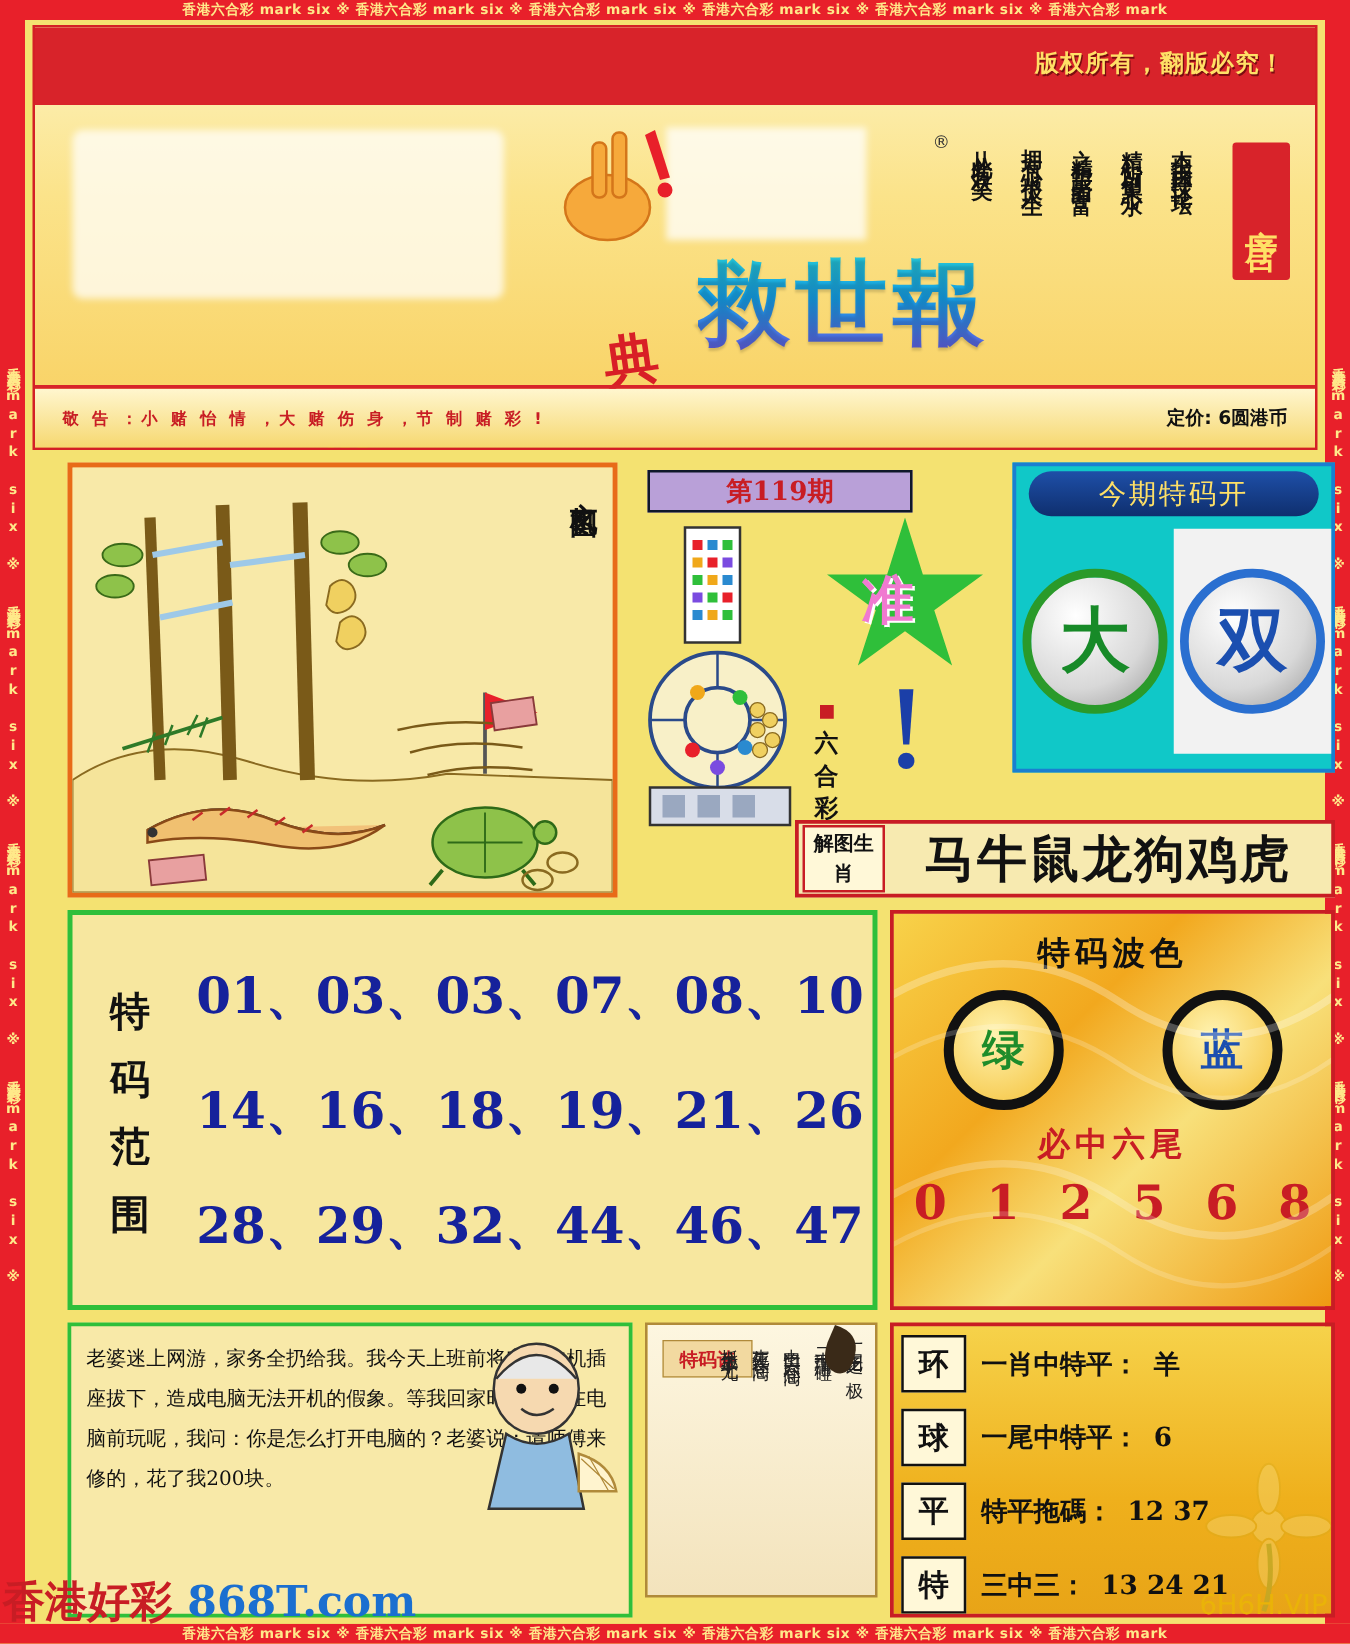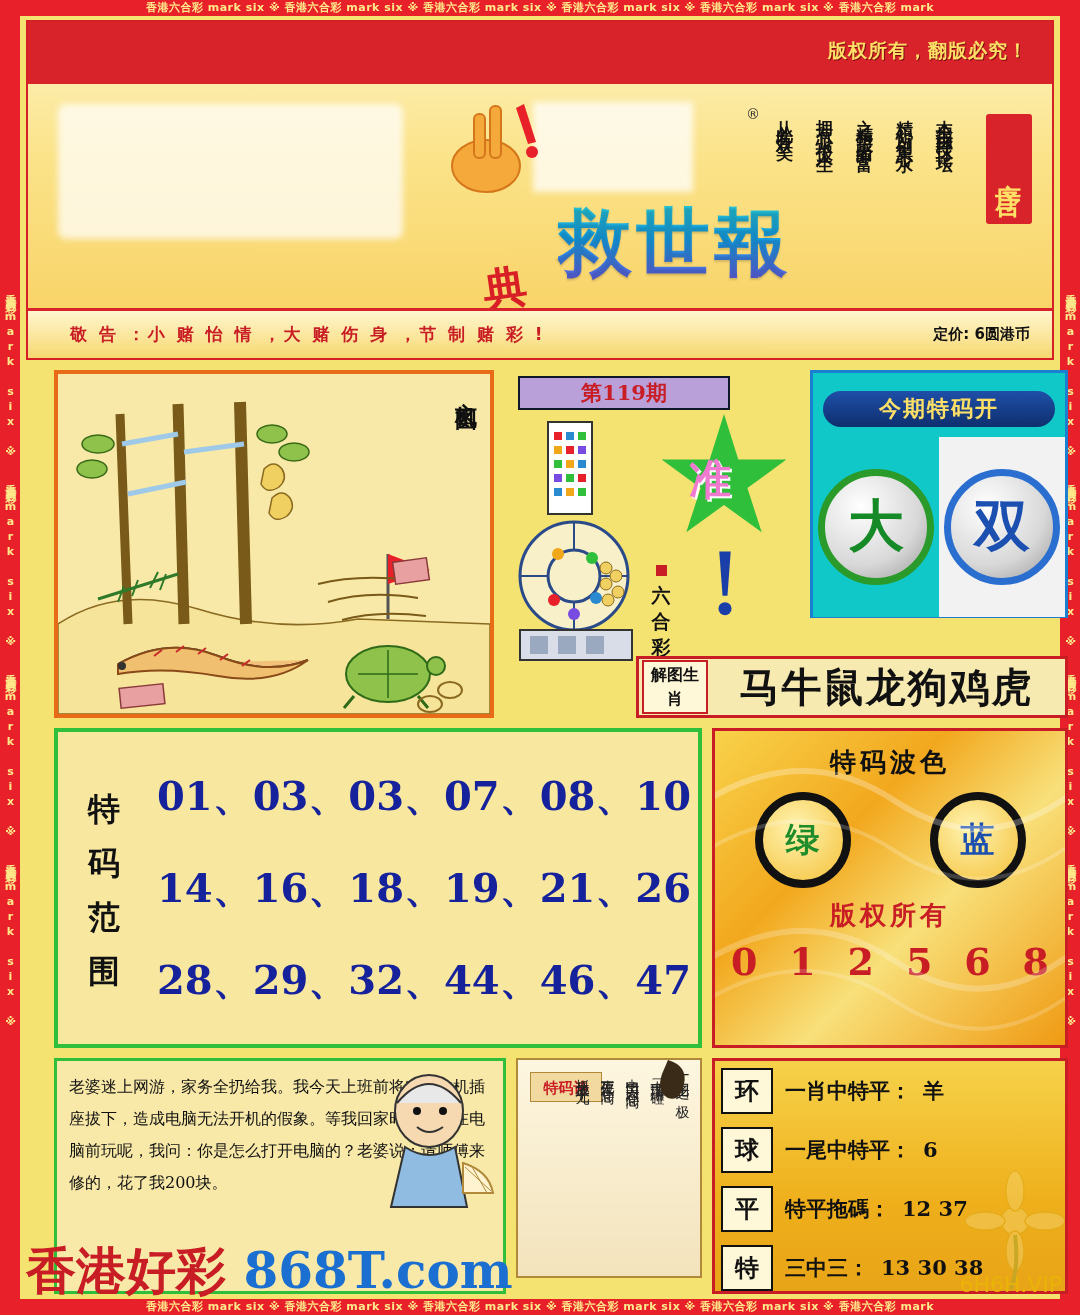--- a/index.html
+++ b/index.html
@@ -119,21 +119,21 @@
     display:flex; align-items:center; justify-content:center;
     border-radius:3px; letter-spacing:6px;
   }
   .mh-footbar {
     position:absolute; left:0; bottom:0; width:100%; height:50px;
     background: linear-gradient(180deg,#fff6cf,#f6d870);
     border-top: 3px solid #d8232a;
     display:flex; align-items:center; justify-content:space-between;
     padding: 0 22px;
   }
-  .mh-warn { color:#c81d24; font-size:17px; font-weight:bold; letter-spacing:3px;margin-left:20px;}
+  .mh-warn { color:#c81d24; font-size:13px; font-weight:bold; letter-spacing:3px;}
   .mh-price { color:#111; font-size:15px; font-weight:bold;}
 
   
   .xuanji {
     position:absolute; left:34px; top:354px; width:440px; height:348px;
     border:4px solid #e86b18; background:#f8e9a8;
   }
   .xuanji-label {
     position:absolute; right:8px; top:10px;
     writing-mode: vertical-rl; text-orientation: upright;
@@ -166,23 +166,23 @@
     line-height:26px;
   }
   .lhc-box .dot { display:inline-block; width:11px;height:11px;background:#c81d24;}
   .excl { position:absolute; left:212px; top:182px; width:18px; height:74px;}
 
   .today {
     position:absolute; left:790px; top:354px; width:258px; height:248px;
     border:3px solid #1a7fd0; background:#10c8c8;
   }
   .today-hd {
-    margin:18px auto 0; width:232px; height:36px; border-radius:18px;
+    margin:4px auto 0; width:232px; height:36px; border-radius:18px;
     background: linear-gradient(180deg,#1e4fa8,#0f2f6e);
-    color:#ffe066; font-size:22px; font-weight:bold;
+    color:#ffe066; font-size:22px; font-weight:normal;
     display:flex; align-items:center; justify-content:center; letter-spacing:2px;
   }
   .today-split { display:flex; margin-top:10px; height:180px;}
   .today-half { flex:1; display:flex; align-items:center; justify-content:center;}
   .today-half.left { background:#10c8c8; }
   .today-half.right { background:#f2f2f2; }
   .coin {
     width:116px; height:116px; border-radius:50%;
     border:7px solid #2a9a2a;
     background: radial-gradient(circle at 35% 30%, #ffffff 0%, #d8d8d8 60%, #9a9a9a 100%);
@@ -304,22 +304,22 @@
   .ping-text {
     flex:1; padding-left:12px; font-size:21px; font-weight:bold; color:#111;
     font-family:"DejaVu Serif","Liberation Serif",serif;
     display:flex; align-items:center; gap:12px;
   }
   .ping-val { color:#111; }
 
   
   .wm {
     position:absolute; left:0; bottom:10px; width:1080px;
-    text-align:left; padding-left:26px;
-    font-size:50px; font-weight:bold;
+    text-align:left; padding-left:2px;
+    font-size:34px; font-weight:bold;
     font-family:"DejaVu Serif","Liberation Serif",serif;
     pointer-events:none;
   }
   .wm .a { color:#c81d24; }
   .wm .b { color:#1b6fd0; }
   .wm-small {
     position:absolute; right:18px; bottom:18px;
     font-size:22px; font-weight:normal; color:#eab308;
     font-family:"DejaVu Sans","Liberation Sans",sans-serif;
   }
@@ -529,21 +529,21 @@
         <path d="M-10 70 Q90 10 180 70 Q270 130 360 60" stroke="#fff" stroke-width="6" fill="none" opacity=".6"></path>
         <path d="M-10 120 Q90 60 180 120 Q270 180 360 110" stroke="#fff" stroke-width="4" fill="none" opacity=".45"></path>
         <path d="M-10 230 Q90 170 180 230 Q270 290 360 220" stroke="#fff" stroke-width="6" fill="none" opacity=".5"></path>
         <path d="M-10 270 Q90 210 180 270 Q270 330 360 260" stroke="#fff" stroke-width="4" fill="none" opacity=".4"></path>
       </svg>
       <div class="wave-t">特码波色</div>
       <div class="wave-rings">
         <div class="ring green">绿</div>
         <div class="ring blue">蓝</div>
       </div>
-      <div class="wave-t2">版权所有</div>
+      <div class="wave-t2">必中六尾</div>
       <div class="wave-tails">
         <span>0</span>
         <span>1</span>
         <span>2</span>
         <span>5</span>
         <span>6</span>
         <span>8</span>
       </div>
     </div>
 
@@ -605,21 +605,21 @@
           <div class="ping-badge">平</div>
           <div class="ping-text">
             <span>特平拖碼：</span>
             <span class="ping-val">12   37</span>
           </div>
         </div>
         <div class="ping-row">
           <div class="ping-badge">特</div>
           <div class="ping-text">
             <span>三中三：</span>
-            <span class="ping-val">13  30  38</span>
+            <span class="ping-val">13  24  21</span>
           </div>
         </div>
       </div>
     </div>
 
   </div>
 
   <div class="wm">
     <span class="a">香港好彩</span>
     <span class="b">868T.com</span>

